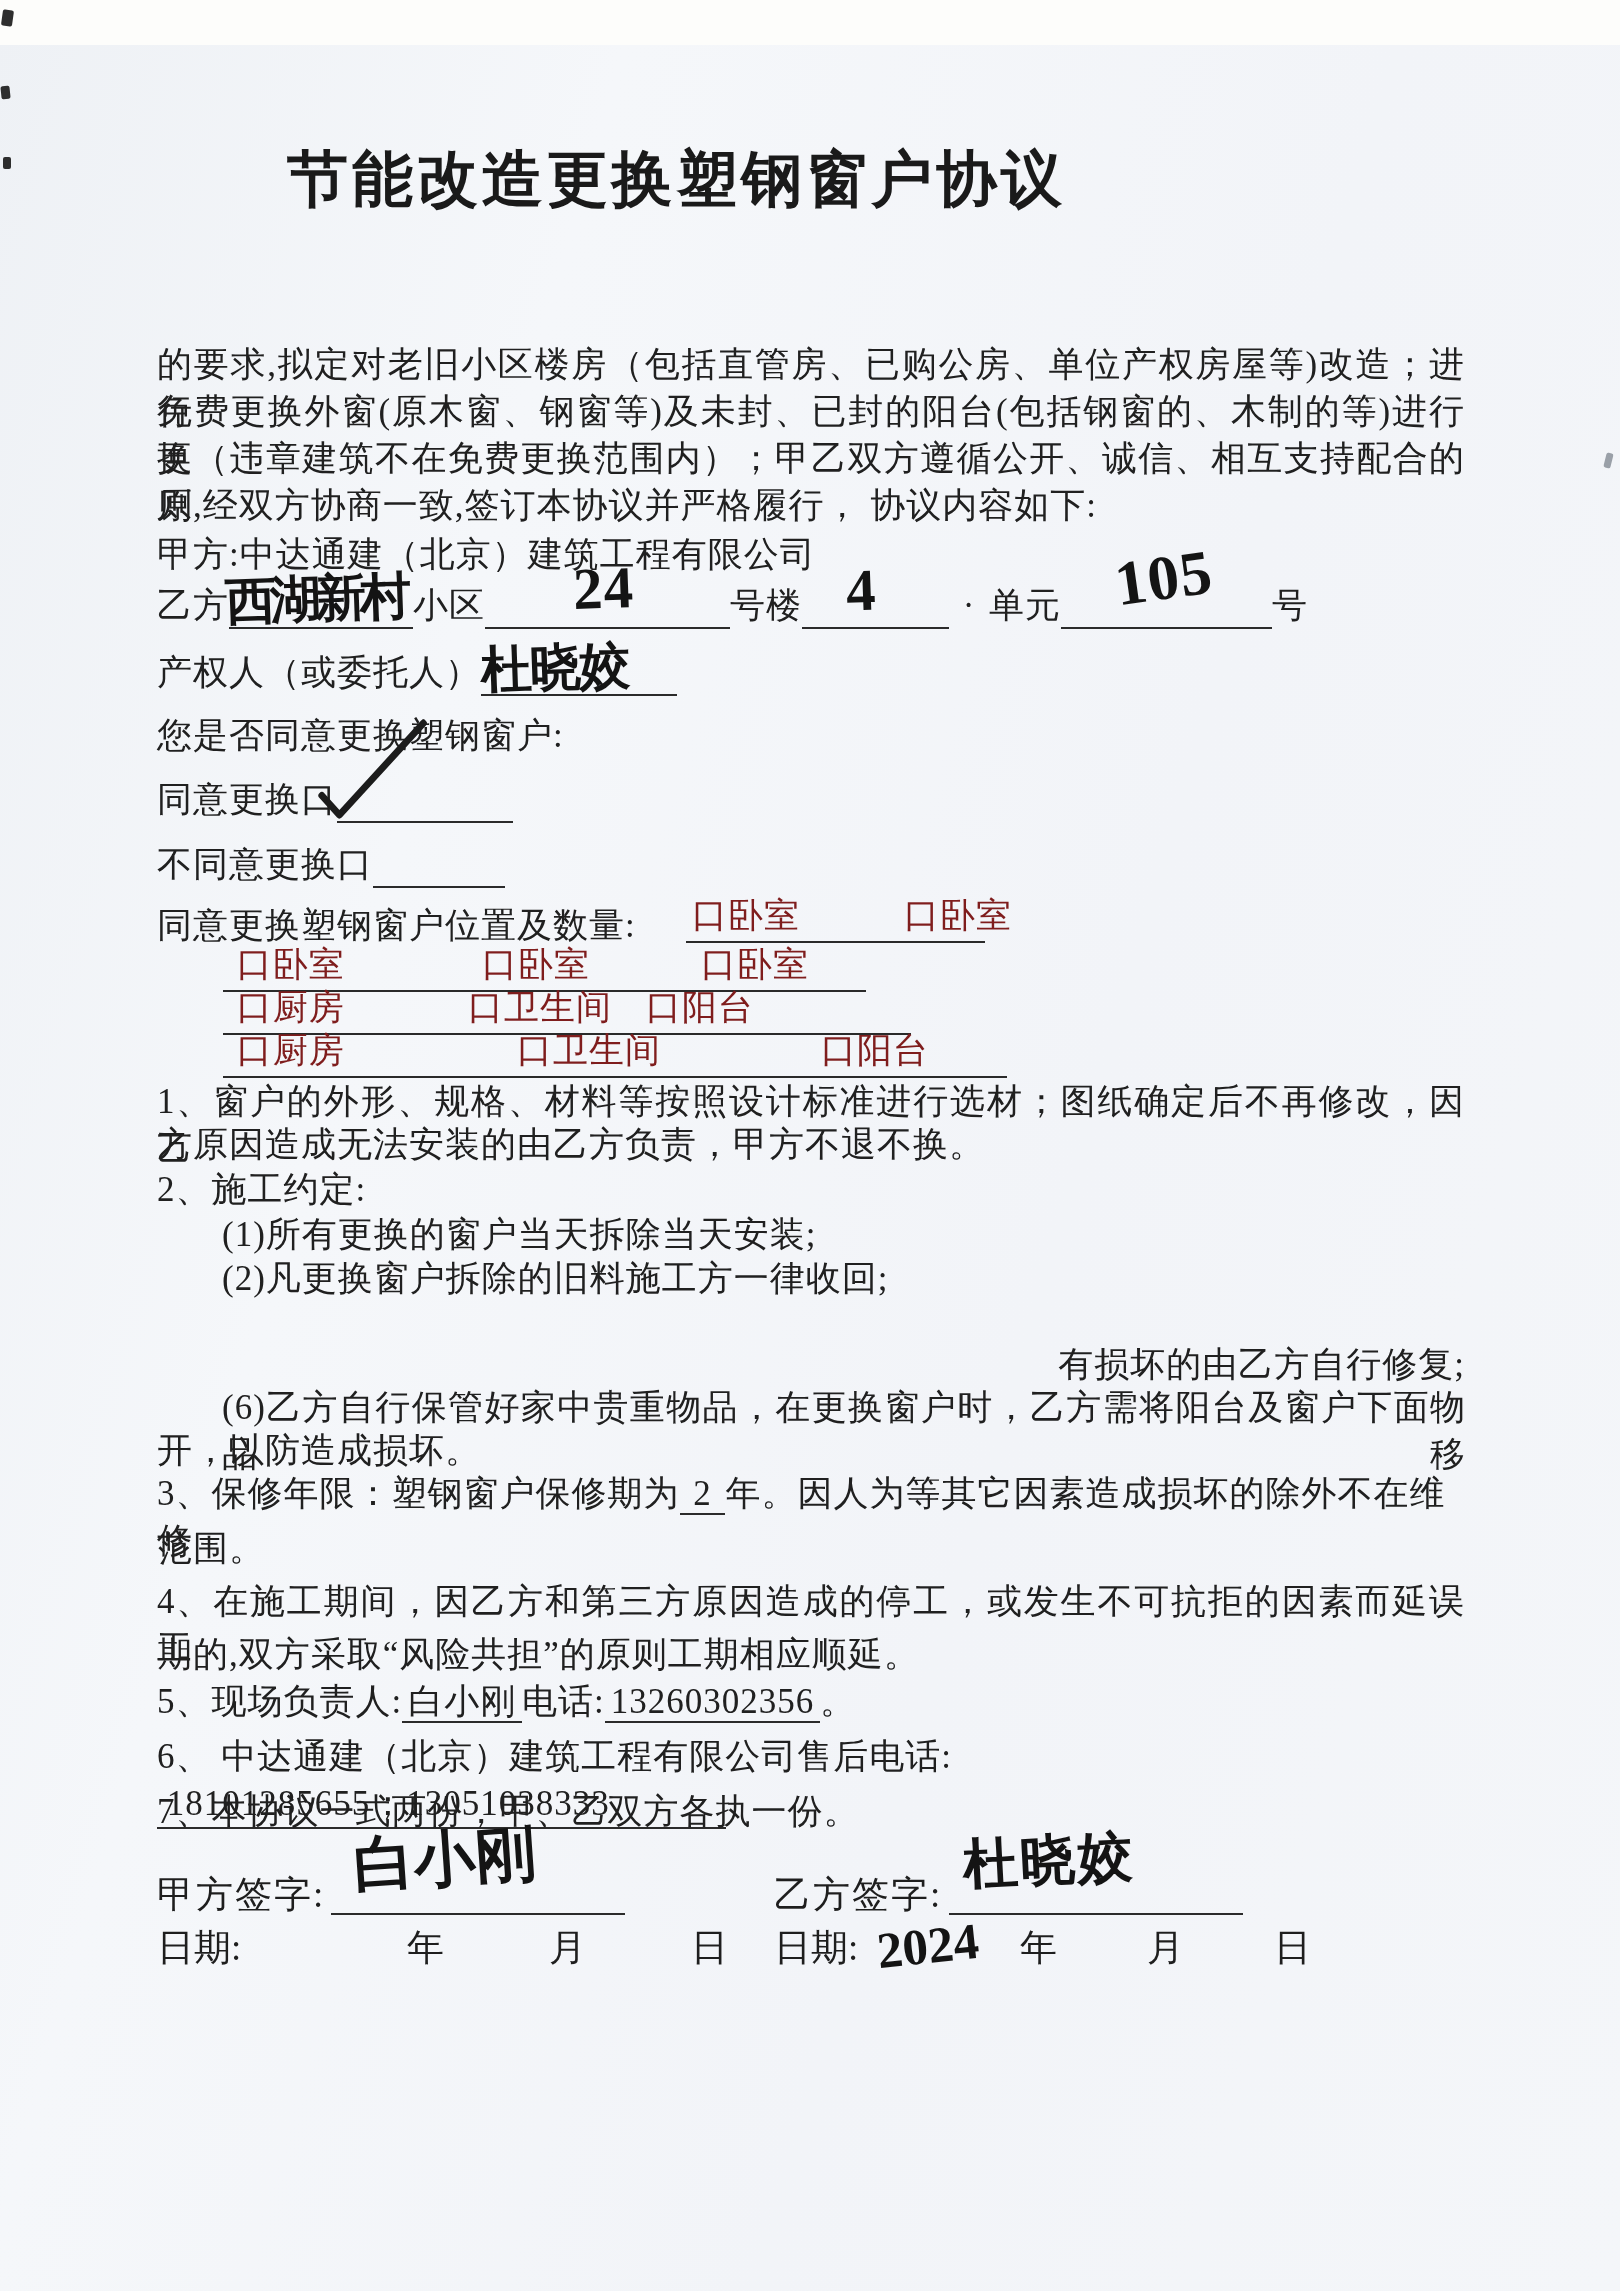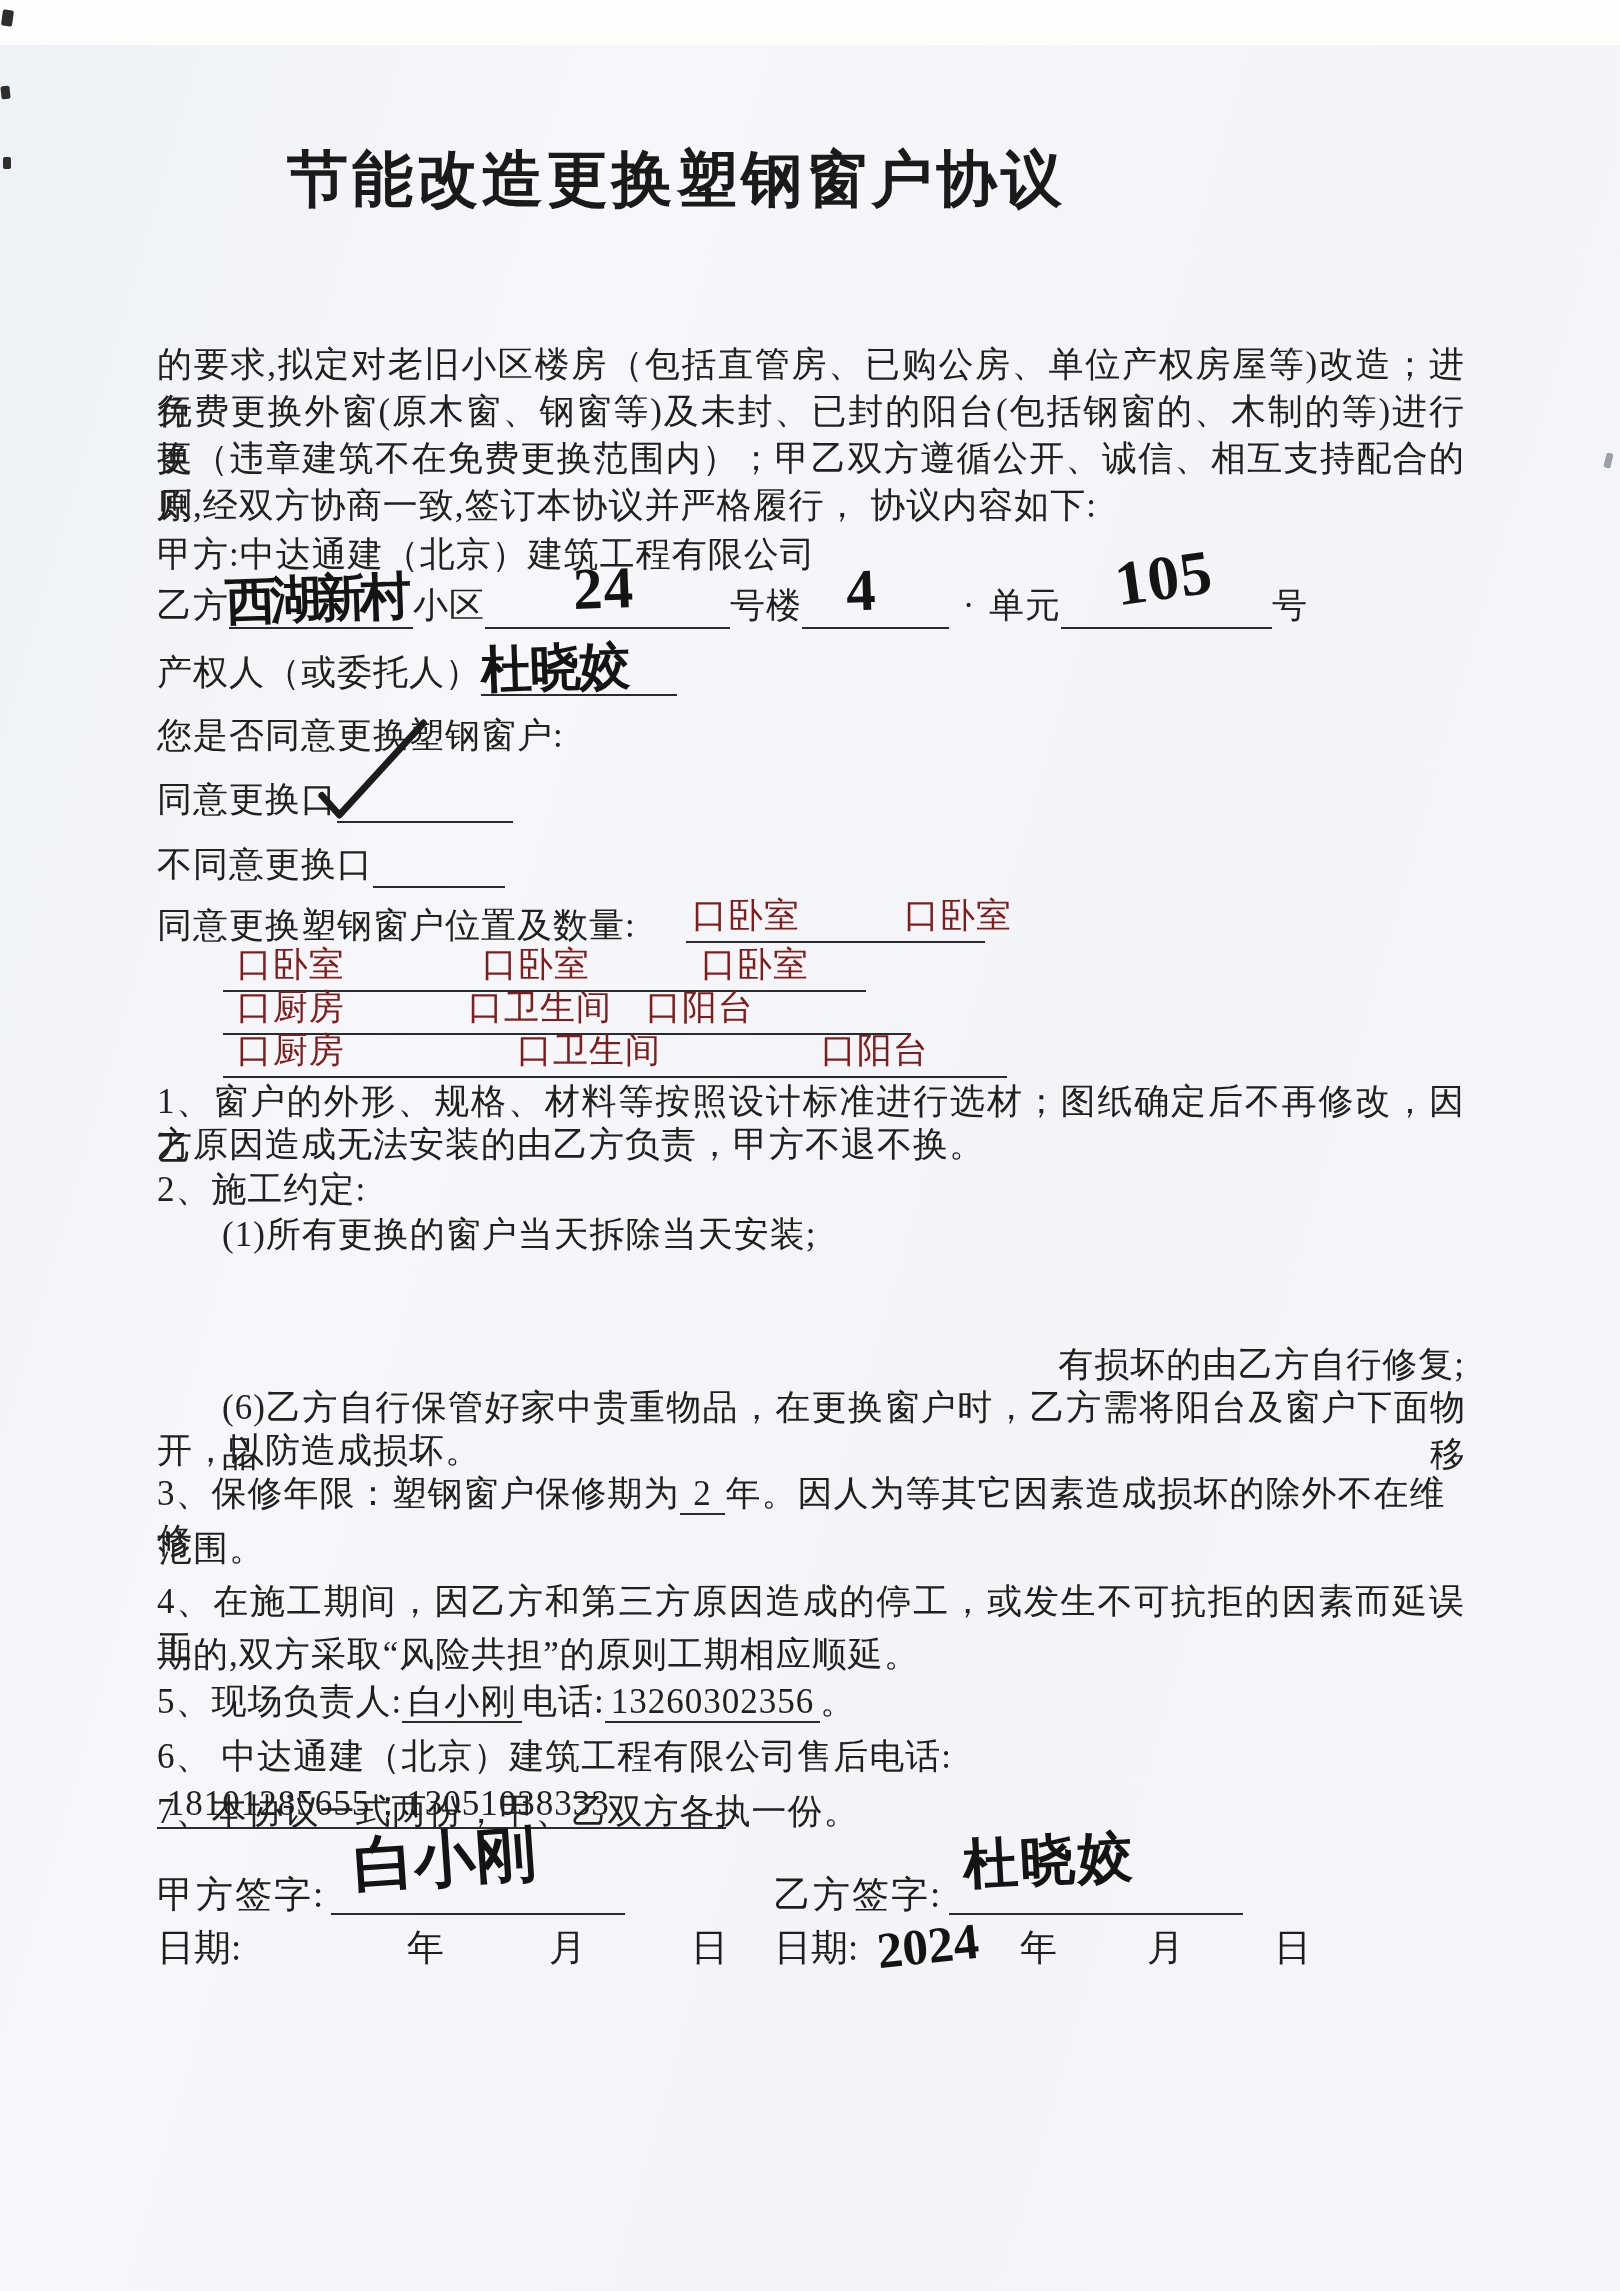--- a/index.html
+++ b/index.html
@@ -91,20 +91,21 @@
   <div class="cbrow" style="left:223px;top:1029px;width:784px;">
     <span class="cbi" style="left:13.7px;">口厨房</span>
     <span class="cbi" style="left:294px;">口卫生间</span>
     <span class="cbi" style="left:598px;">口阳台</span>
   </div>
 
   <div class="abs line fill" style="top:1078px;">1、窗户的外形、规格、材料等按照设计标准进行选材；图纸确定后不再修改，因乙</div>
   <div class="abs line" style="top:1121px;">方原因造成无法安装的由乙方负责，甲方不退不换。</div>
   <div class="abs line" style="top:1166px;">2、施工约定:</div>
   <div class="abs line" style="top:1211px;padding-left:65px;width:1244px;">(1)所有更换的窗户当天拆除当天安装;</div>
+  <div class="abs line" style="top:1255px;padding-left:65px;width:1244px;">(2)凡更换窗户拆除的旧料施工方一律收回;</div>
   <div class="abs line" style="top:1341px;text-align:right;">有损坏的由乙方自行修复;</div>
   <div class="abs line fill" style="top:1384px;padding-left:65px;width:1244px;">(6)乙方自行保管好家中贵重物品，在更换窗户时，乙方需将阳台及窗户下面物品移</div>
   <div class="abs line" style="top:1427px;">开，以防造成损坏。</div>
 
   <div class="abs line" style="top:1470px;">
     <span>3、保修年限：塑钢窗户保修期为</span><span class="u" style="padding:0 13.7px;">2</span><span>年。因人为等其它因素造成损坏的除外不在维修</span>
   </div>
   <div class="abs line" style="top:1525px;">范围。</div>
 
   <div class="abs line fill" style="top:1578px;">4、在施工期间，因乙方和第三方原因造成的停工，或发生不可抗拒的因素而延误工</div>

